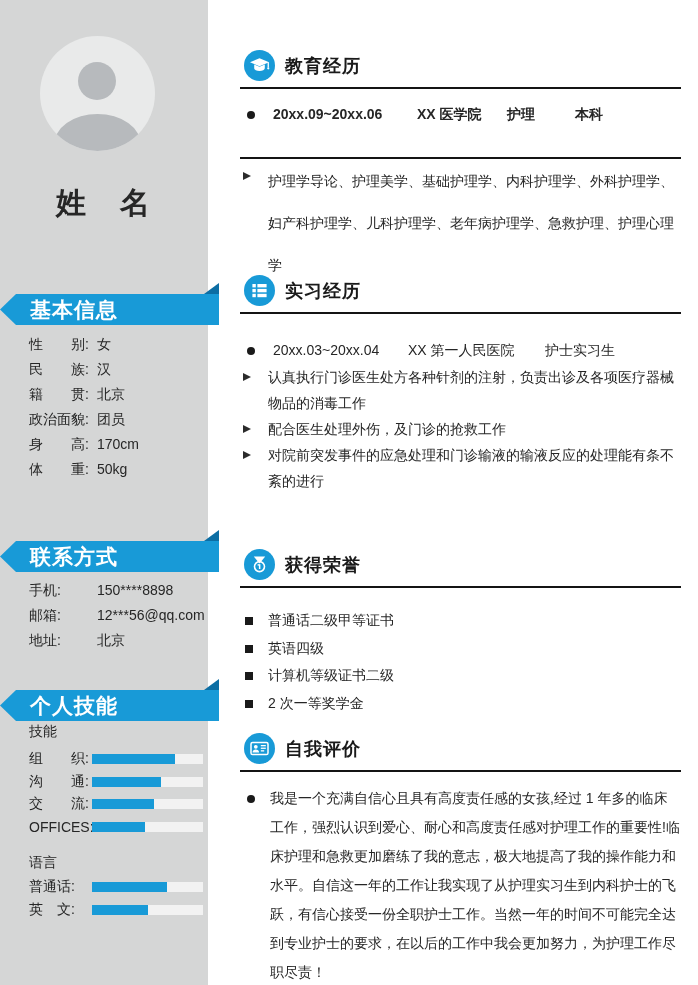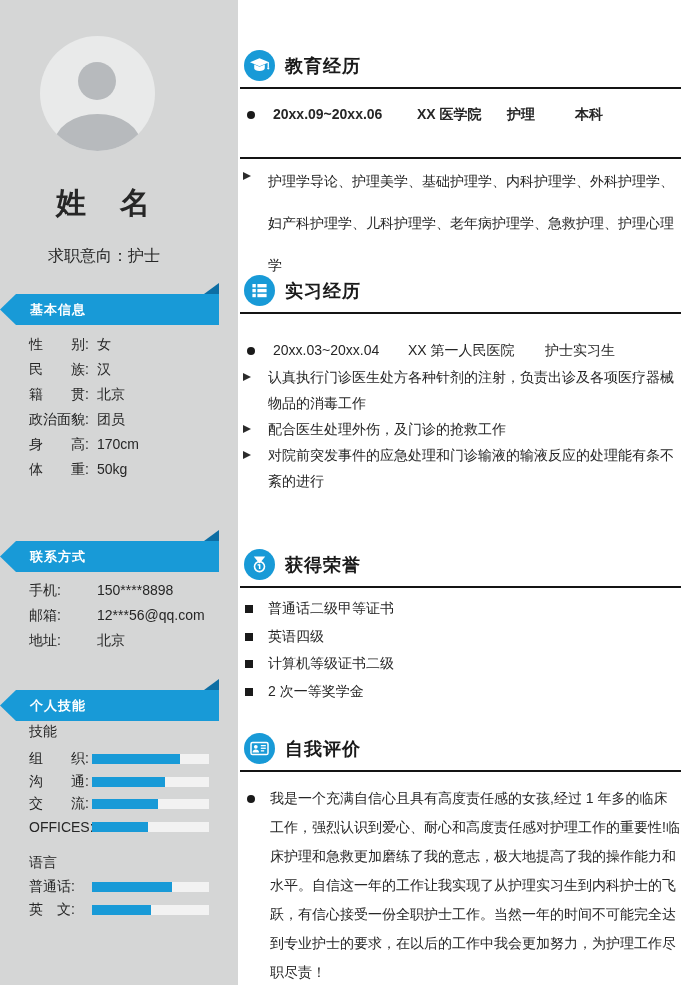--- a/index.html
+++ b/index.html
@@ -3,35 +3,35 @@
 <meta charset="utf-8">
 <style>
   html,body{margin:0;padding:0;}
   body{
     width:698px;height:985px;position:relative;overflow:hidden;
     background:#ffffff;
     font-family:"Liberation Sans","DejaVu Sans",sans-serif;
     color:#262626;
   }
   
-  .sidebar{position:absolute;left:0;top:0;width:208px;height:985px;background:#d5d6d6;padding-left:30px;}
+  .sidebar{position:absolute;left:0;top:0;width:208px;height:985px;background:#d5d6d6;}
   .avatar{position:absolute;left:40px;top:36px;width:115px;height:115px;border-radius:50%;
           background:#e9eaea;overflow:hidden;}
   .avatar .head{position:absolute;left:38px;top:26px;width:38px;height:38px;border-radius:50%;background:#b7babd;}
   .avatar .shoulders{position:absolute;left:14px;top:78px;width:87px;height:62px;border-radius:50%;background:#b7babd;}
   .person-name{position:absolute;left:0;top:183px;width:208px;text-align:center;
           font-size:30px;font-weight:bold;color:#262626;letter-spacing:2px;}
   .job-intent{position:absolute;left:0;top:246px;width:208px;text-align:center;font-size:16px;color:#262626;}
 
   
   .ribbon-wrap{position:absolute;left:0;width:219px;height:31px;}
   .ribbon{position:absolute;left:0;top:0;width:219px;height:31px;background:#189ad7;
           clip-path:polygon(16px 0,100% 0,100% 100%,16px 100%,0 50%);
           display:flex;align-items:center;}
-  .ribbon span{color:#ffffff;font-weight:bold;font-size:13px;padding-left:30px;letter-spacing:1px;}
+  .ribbon span{color:#ffffff;font-weight:bold;font-size:21px;padding-left:30px;letter-spacing:1px;}
   .fold{position:absolute;right:0;top:-11px;width:15px;height:11px;background:#0c6ea4;
         clip-path:polygon(0 100%,100% 0,100% 100%);}
   .rw-basic{top:294px;} .rw-contact{top:541px;} .rw-skills{top:690px;}
 
   .info-block{position:absolute;left:29px;right:8px;font-size:14px;}
   .ib-basic{top:332px;} .ib-contact{top:578px;}
   .info-row{line-height:25px;white-space:nowrap;}
   .info-row .lbl{display:inline-block;min-width:62px;}
   .info-row .val{margin-left:6px;}
 
@@ -73,39 +73,38 @@
   .sec-courses{top:151px;}
   .sec-courses .b-item{margin-top:1px;}
   .sec-courses .txt{line-height:42px;}
   .sec-courses .arrow{margin-top:12px;}
   .sec-int{top:275px;}
   .sec-int .entry-row{margin-top:28px;}
   .sec-int .b-list{margin-top:4px;}
   .sec-int .txt{line-height:26px;}
   .sec-int .arrow{margin-top:9px;}
   .sec-honors{top:549px;}
-  .sec-honors .b-list{margin-top:7px;}
+  .sec-honors .b-list{margin-top:19px;}
   .sec-honors .txt{line-height:27.5px;}
   .sec-honors .sq{margin-top:10px;}
   .sec-eval{top:733px;}
   .sec-eval .b-list{margin-top:12px;}
   .sec-eval .txt{line-height:29px;}
   .sec-eval .dot{margin-top:11px;}
   .sec-eval .b-item .b-col{width:30px;min-width:30px;}
 </style>
 </head>
 <body>
 
 <aside class="sidebar">
   <div class="avatar">
     <div class="head"></div>
     <div class="shoulders"></div>
   </div>
   <div class="person-name">姓　名</div>
-  <div class="job-intent">求职意向：护士</div>
 
   <div class="ribbon-wrap rw-basic">
     <span class="fold"></span>
     <div class="ribbon">
         <span>基本信息</span>
       </div>
   </div>
   <div class="info-block ib-basic">
     <div class="info-row"><span class="lbl">性　　别:</span><span class="val">女</span></div>
     <div class="info-row"><span class="lbl">民　　族:</span><span class="val">汉</span></div>

